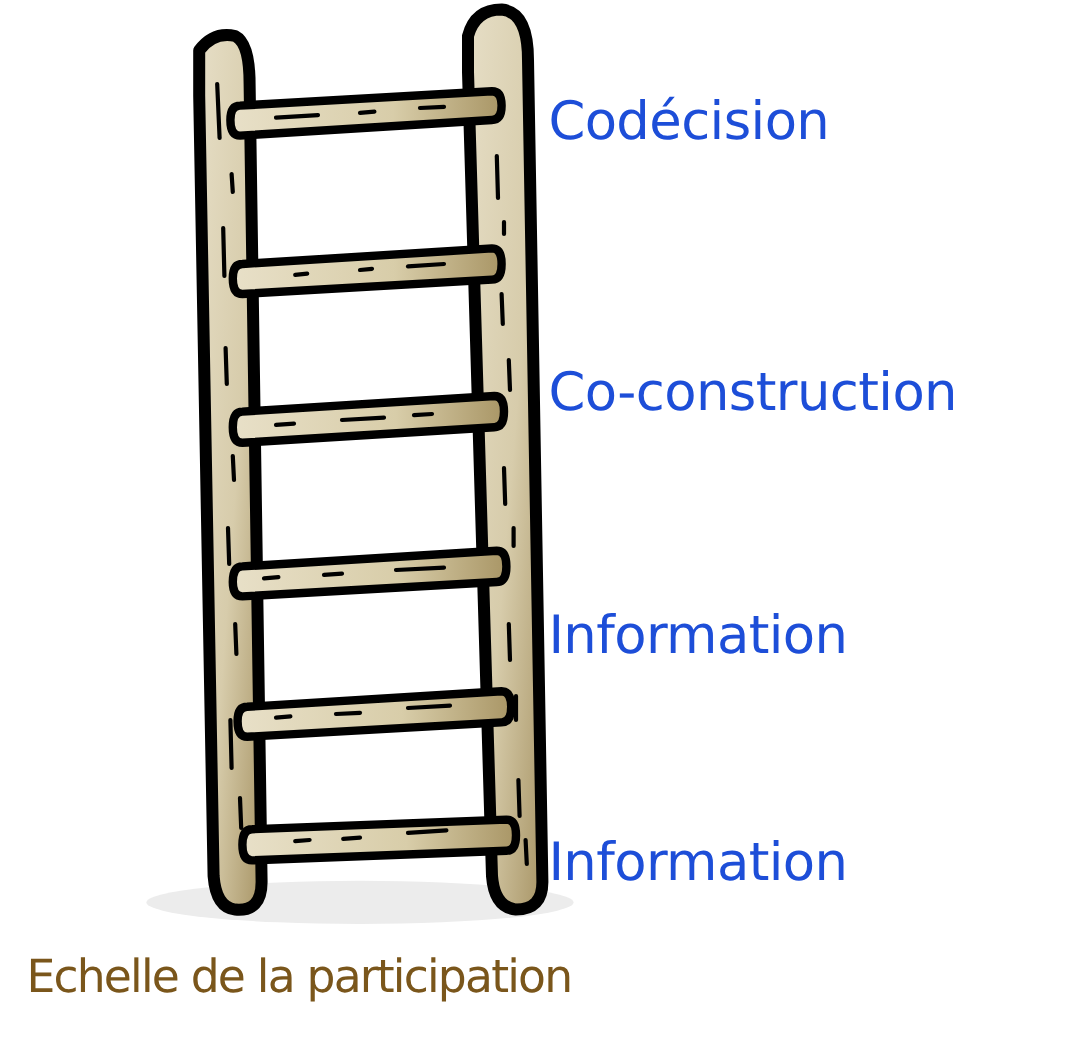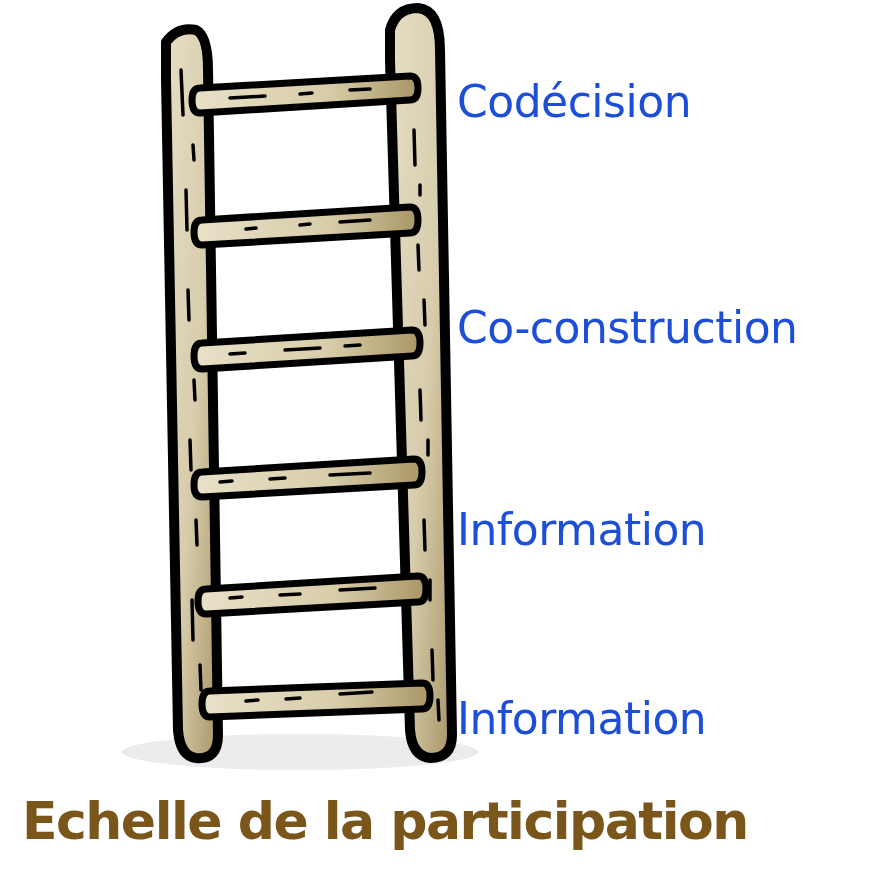--- a/index.html
+++ b/index.html
@@ -1,19 +1,19 @@
 <!DOCTYPE html>
 <html><head>
 <meta charset="utf-8">
 <style>
   html,body{margin:0;padding:0;background:#ffffff;}
   body{width:888px;height:882px;position:relative;overflow:hidden;font-family:"DejaVu Sans","Liberation Sans",sans-serif;}
   #ladder{position:absolute;left:0;top:0;}
   .lvl{position:absolute;left:457px;color:#1d4ed8;font-size:44px;line-height:1;letter-spacing:-0.5px;white-space:nowrap;}
-  .title{position:absolute;left:22px;top:795px;color:#7a561b;font-size:52px;font-weight:bold;letter-spacing:-1.5px;white-space:nowrap;line-height:1;}
+  .title{position:absolute;left:22px;top:795px;color:#7a561b;font-size:38px;font-weight:normal;letter-spacing:-1.5px;white-space:nowrap;line-height:1;}
 </style>
 </head>
 <body>
 
 <svg id="ladder" width="888" height="882" viewBox="0 0 888 882">
   <defs>
     <linearGradient id="wood" x1="0" y1="0" x2="1" y2="1">
       <stop offset="0" stop-color="#e6dec6"></stop>
       <stop offset="0.55" stop-color="#d7ccab"></stop>
       <stop offset="1" stop-color="#a89566"></stop>

